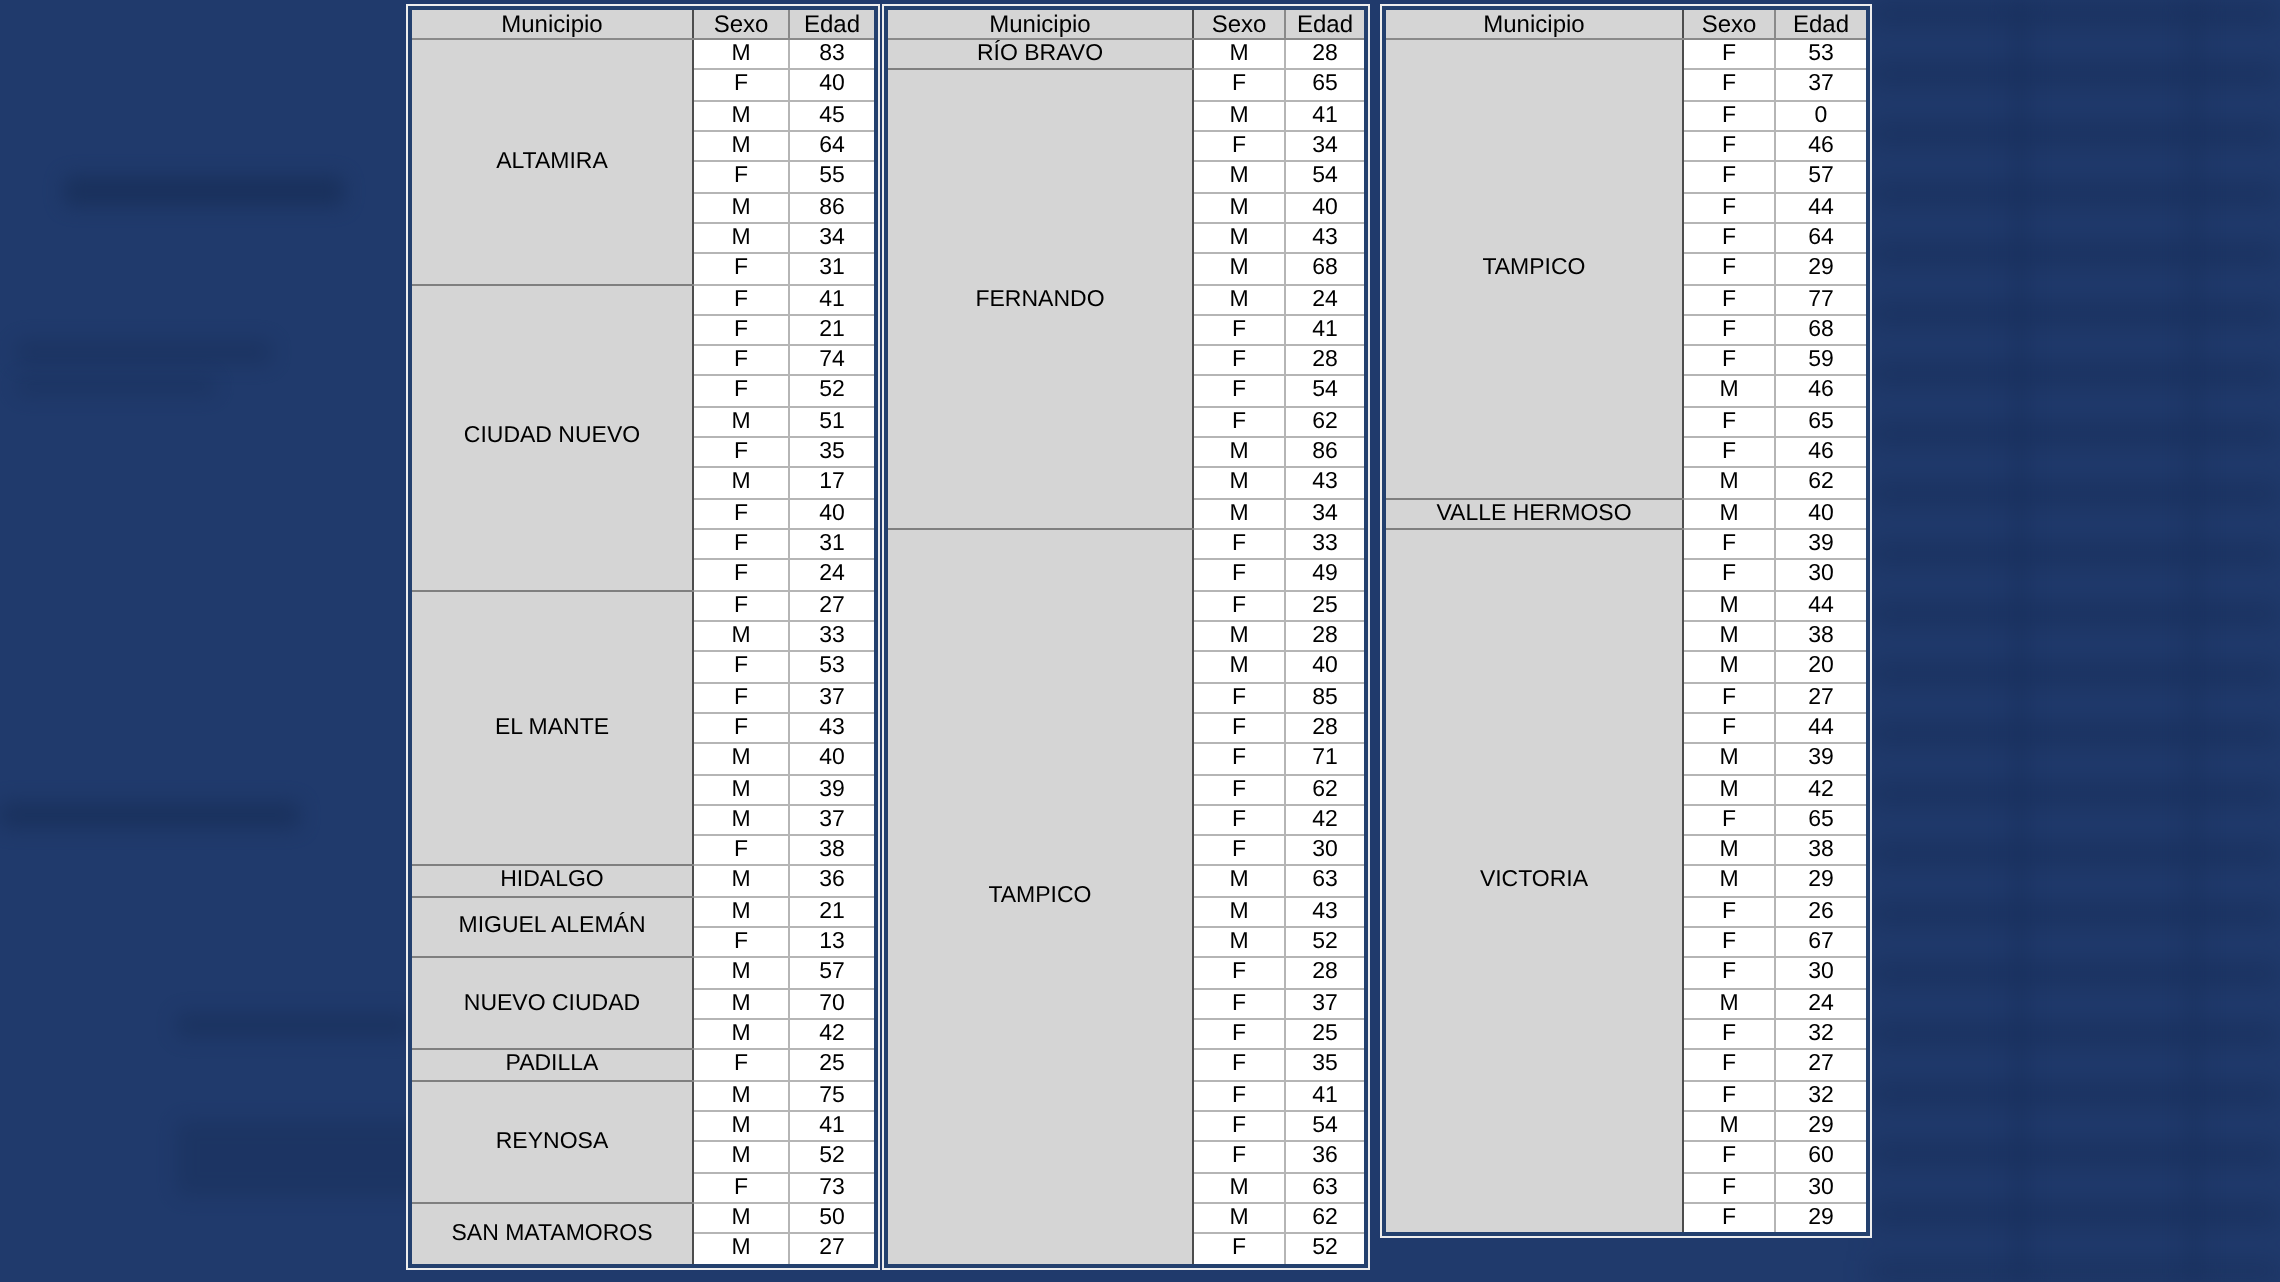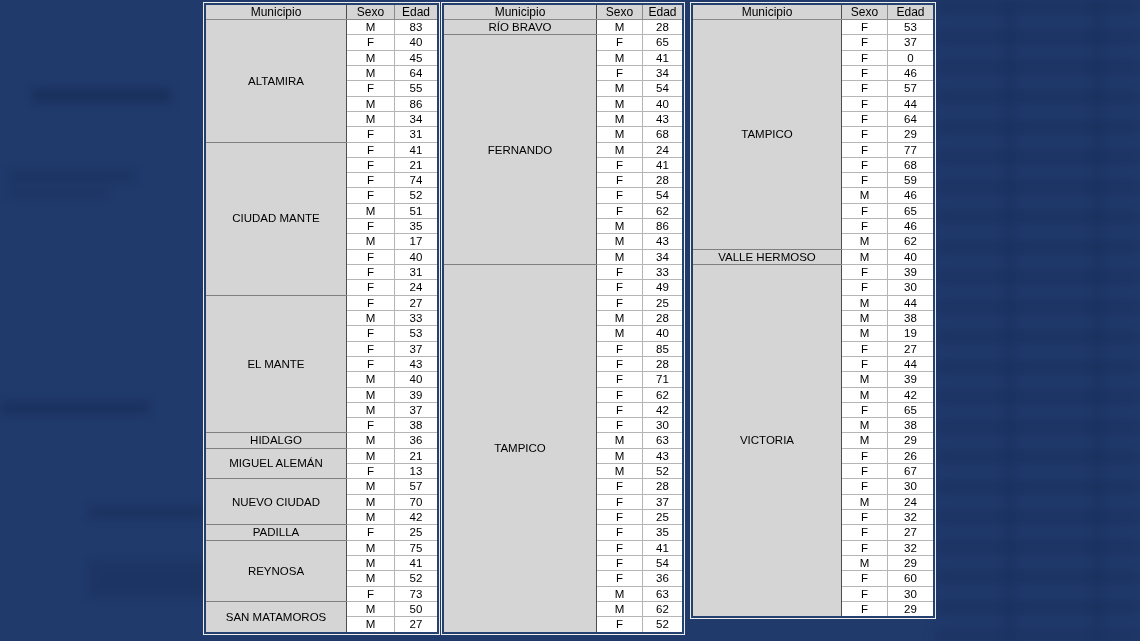--- a/index.html
+++ b/index.html
@@ -94,21 +94,21 @@
       </tr>
       <tr>
         <td class="sexo">M</td>
         <td class="edad">34</td>
       </tr>
       <tr>
         <td class="sexo">F</td>
         <td class="edad">31</td>
       </tr>
       <tr class="gf">
-        <td class="mun" rowspan="10">CIUDAD MANTE</td>
+        <td class="mun" rowspan="10">CIUDAD NUEVO</td>
         <td class="sexo">F</td>
         <td class="edad">41</td>
       </tr>
       <tr>
         <td class="sexo">F</td>
         <td class="edad">21</td>
       </tr>
       <tr>
         <td class="sexo">F</td>
         <td class="edad">74</td>
@@ -499,21 +499,21 @@
       <tr>
         <td class="sexo">M</td>
         <td class="edad">44</td>
       </tr>
       <tr>
         <td class="sexo">M</td>
         <td class="edad">38</td>
       </tr>
       <tr>
         <td class="sexo">M</td>
-        <td class="edad">19</td>
+        <td class="edad">20</td>
       </tr>
       <tr>
         <td class="sexo">F</td>
         <td class="edad">27</td>
       </tr>
       <tr>
         <td class="sexo">F</td>
         <td class="edad">44</td>
       </tr>
       <tr>

